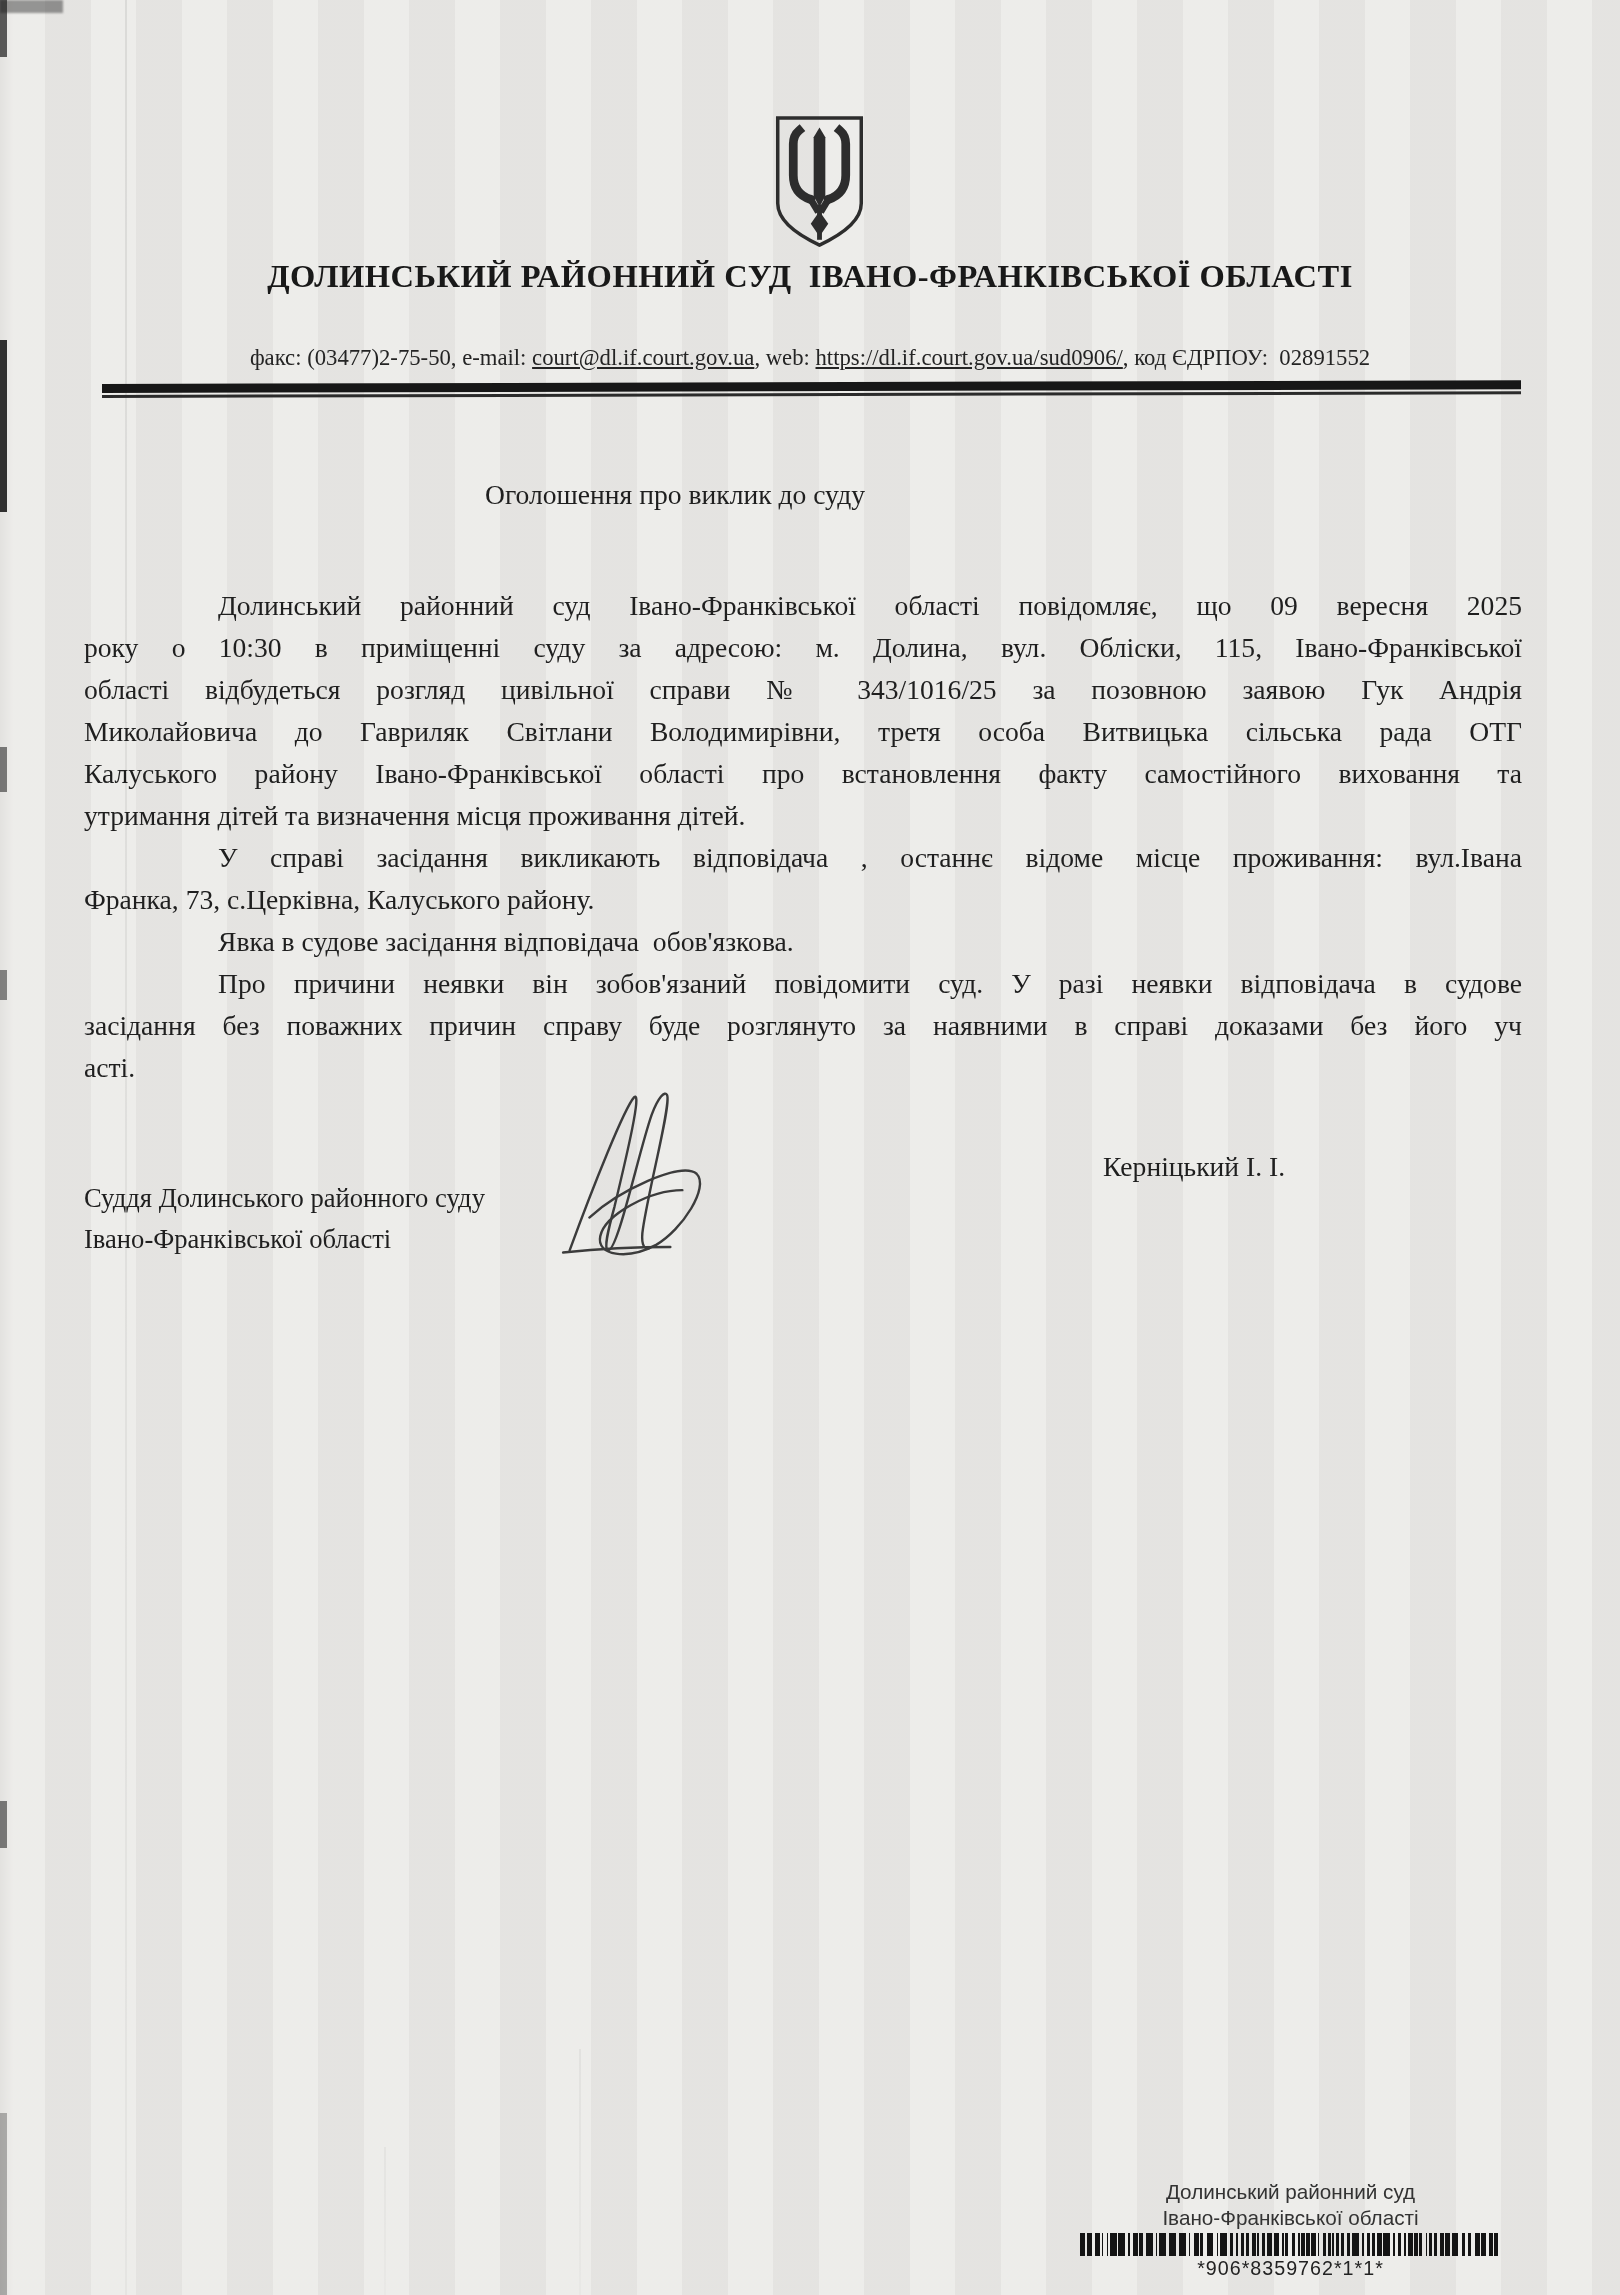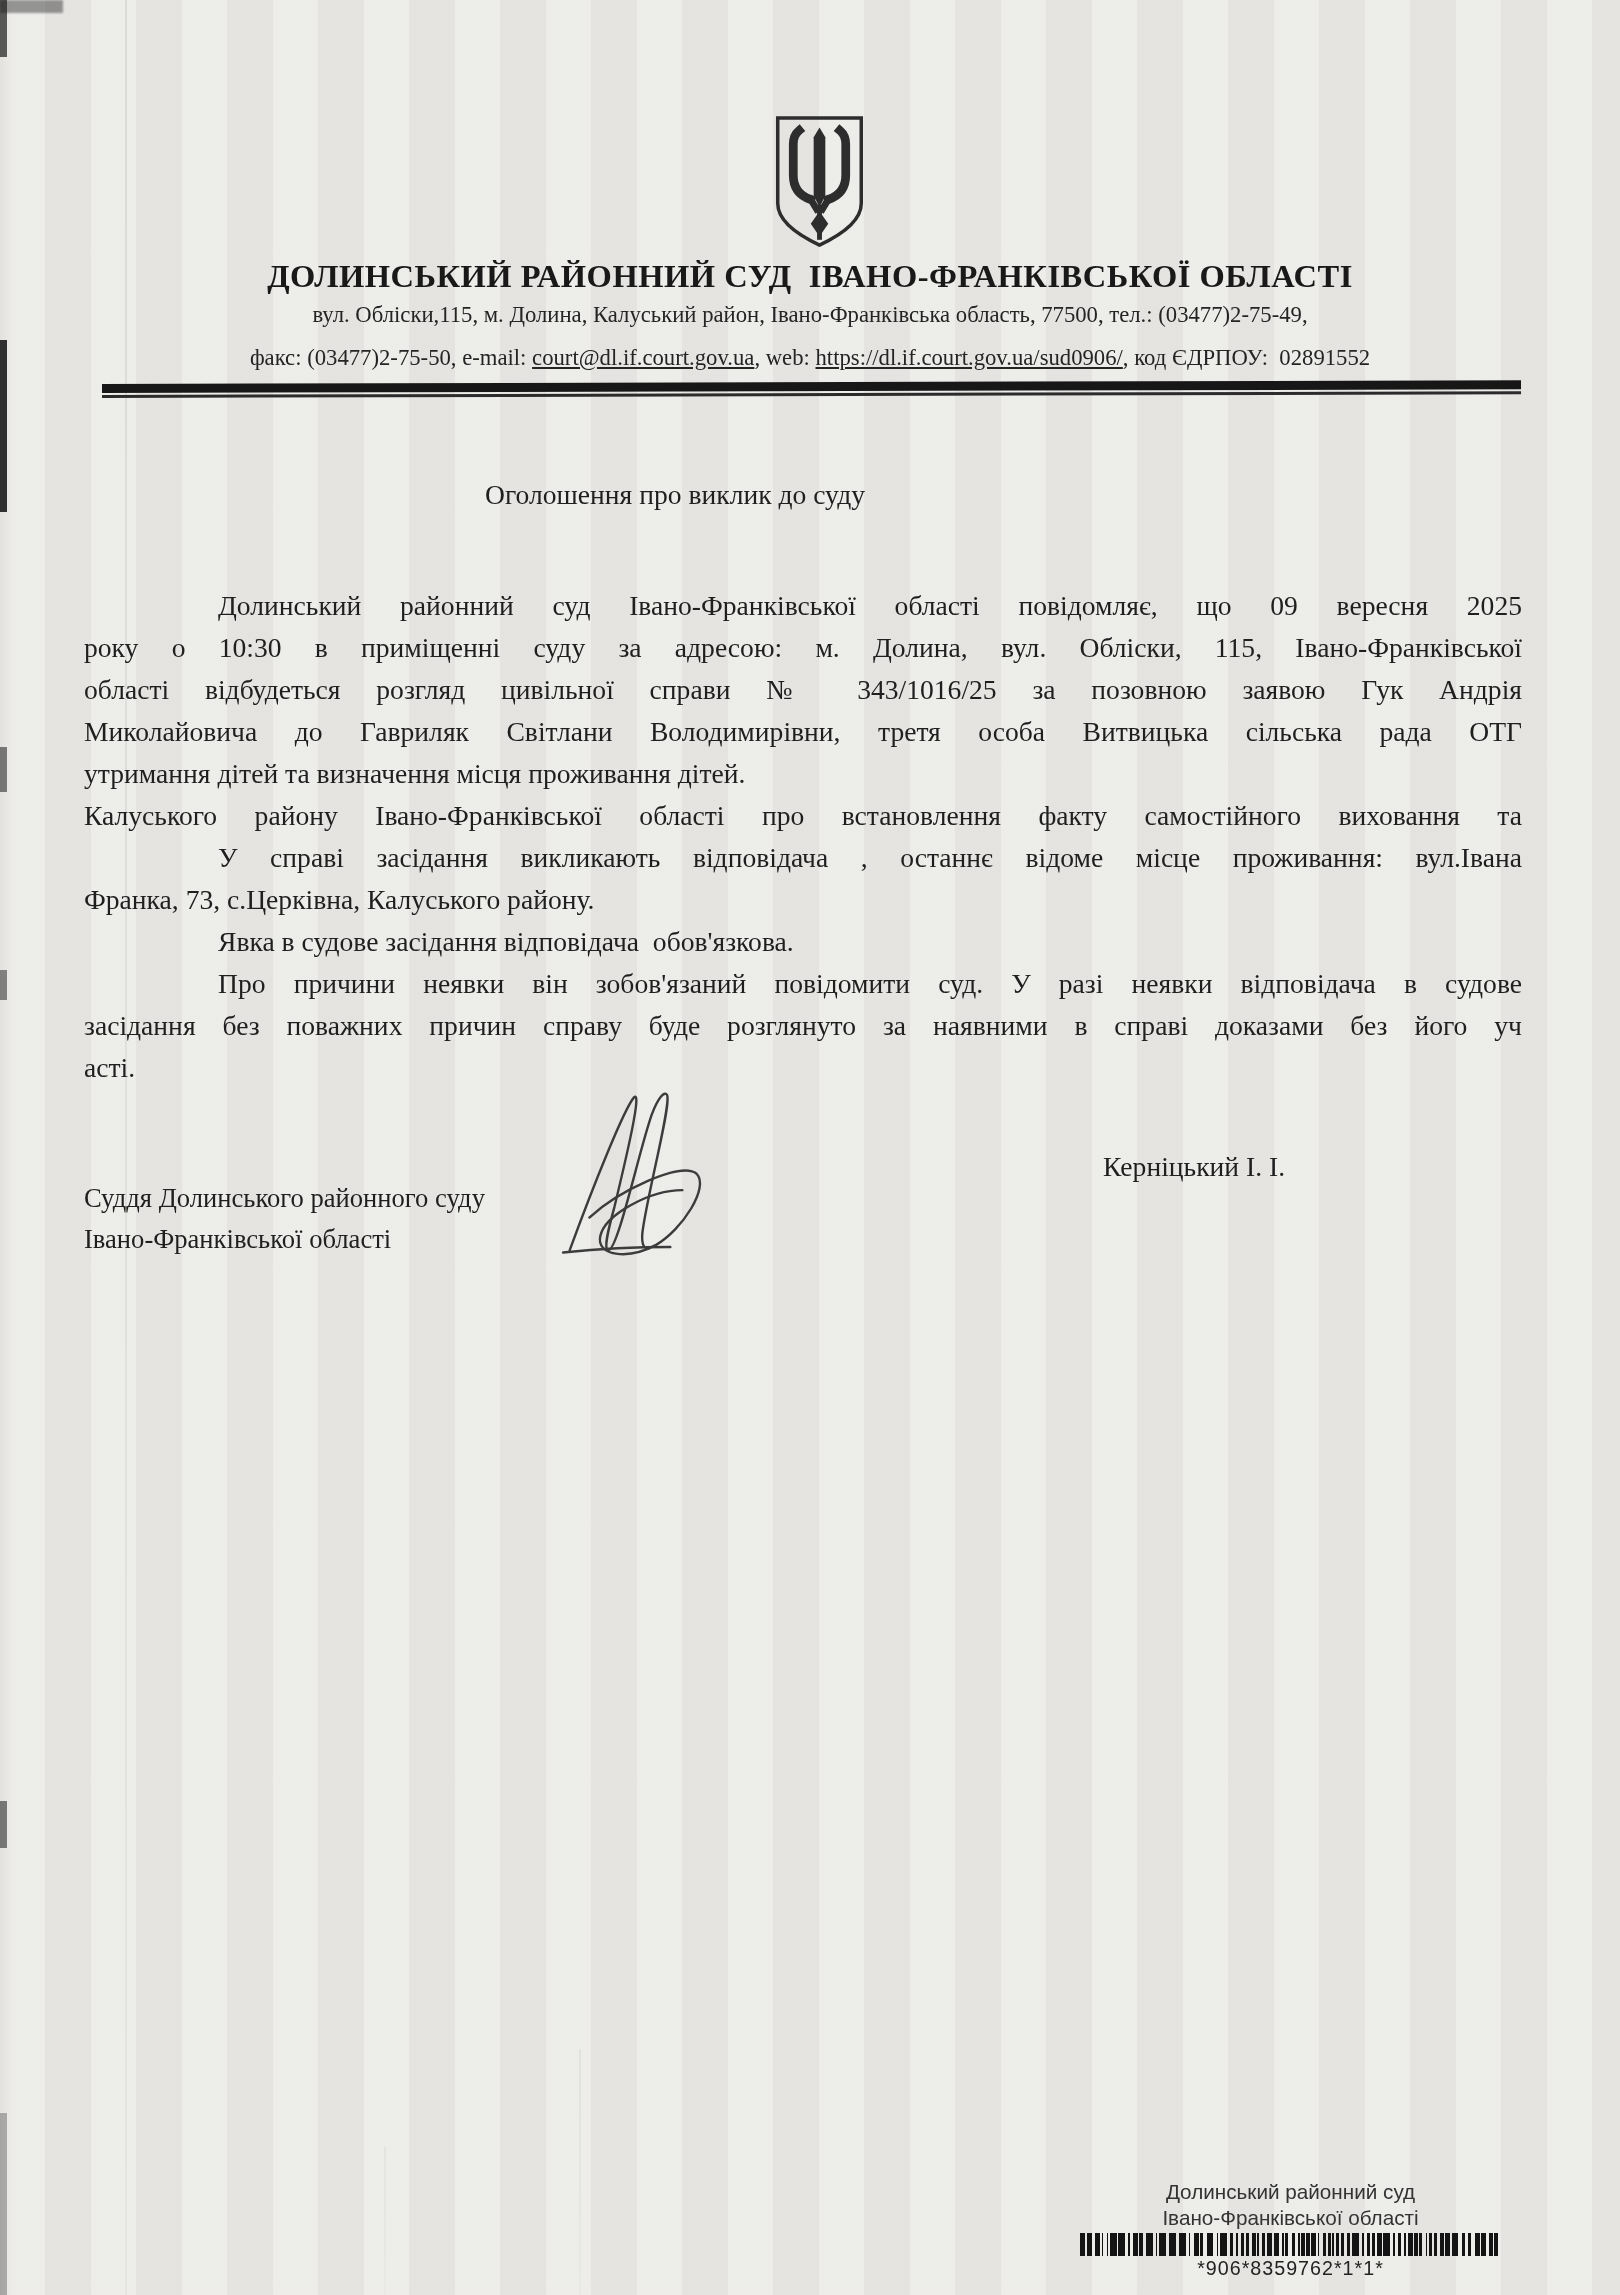--- a/index.html
+++ b/index.html
@@ -100,39 +100,38 @@
         <path d="M71 17 Q77 22 77 31 V63 Q77 82 59 88" stroke-width="9"></path>
         <path d="M41 88 L47 98" stroke-width="7"></path>
         <path d="M59 88 L53 98" stroke-width="7"></path>
         <path d="M50 96 V127" stroke-width="5"></path>
         <path d="M50 100 L59 113 L50 126 L41 113 Z" fill="#2d2d2d" stroke="none"></path>
       </g>
     </svg>
   </div>
 
   <div class="court-name">ДОЛИНСЬКИЙ РАЙОННИЙ СУД&nbsp; ІВАНО-ФРАНКІВСЬКОЇ ОБЛАСТІ</div>
-  <div class="addr-line">вул. Обліски,115, м. Долина, Калуський район, Івано-Франківська область, 77500, тел.: (03477)2-75-49,</div>
   <div class="contact-line"><span>факс: (03477)2-75-50, e-mail: </span><span class="ulink">court@dl.if.court.gov.ua</span><span>, web: </span><span class="ulink">https://dl.if.court.gov.ua/sud0906/</span><span>, код ЄДРПОУ:&nbsp; 02891552</span></div>
 
   <div class="rule">
     <div class="rule-thick"></div>
     <div class="rule-thin"></div>
   </div>
 
   <div class="doc-title">
     <div>Оголошення про виклик до суду</div>
   </div>
 
   <div class="body-text">
     <div class="bl j i">Долинський районний суд Івано-Франківської області повідомляє, що 09 вересня 2025</div>
     <div class="bl j">року о 10:30 в приміщенні суду за адресою: м. Долина, вул. Обліски, 115, Івано-Франківської</div>
     <div class="bl j">області відбудеться розгляд цивільної справи № 343/1016/25 за позовною заявою Гук Андрія</div>
     <div class="bl j">Миколайовича до Гавриляк Світлани Володимирівни, третя особа Витвицька сільська рада ОТГ</div>
+    <div class="bl j">Калуського району Івано-Франківської області про встановлення факту самостійного виховання та</div>
     <div class="bl">утримання дітей та визначення місця проживання дітей.</div>
-    <div class="bl j">Калуського району Івано-Франківської області про встановлення факту самостійного виховання та</div>
     <div class="bl j i">У справі засідання викликають відповідача , останнє відоме місце проживання: вул.Івана</div>
     <div class="bl">Франка, 73, с.Церківна, Калуського району.</div>
     <div class="bl i">Явка в судове засідання відповідача&nbsp; обов'язкова.</div>
     <div class="bl j i">Про причини неявки він зобов'язаний повідомити суд. У разі неявки відповідача в судове</div>
     <div class="bl j">засідання без поважних причин справу буде розглянуто за наявними в справі доказами без його уч</div>
     <div class="bl">асті.</div>
   </div>
 
   <div class="sig-role">
     <div>Суддя Долинського районного суду</div>

